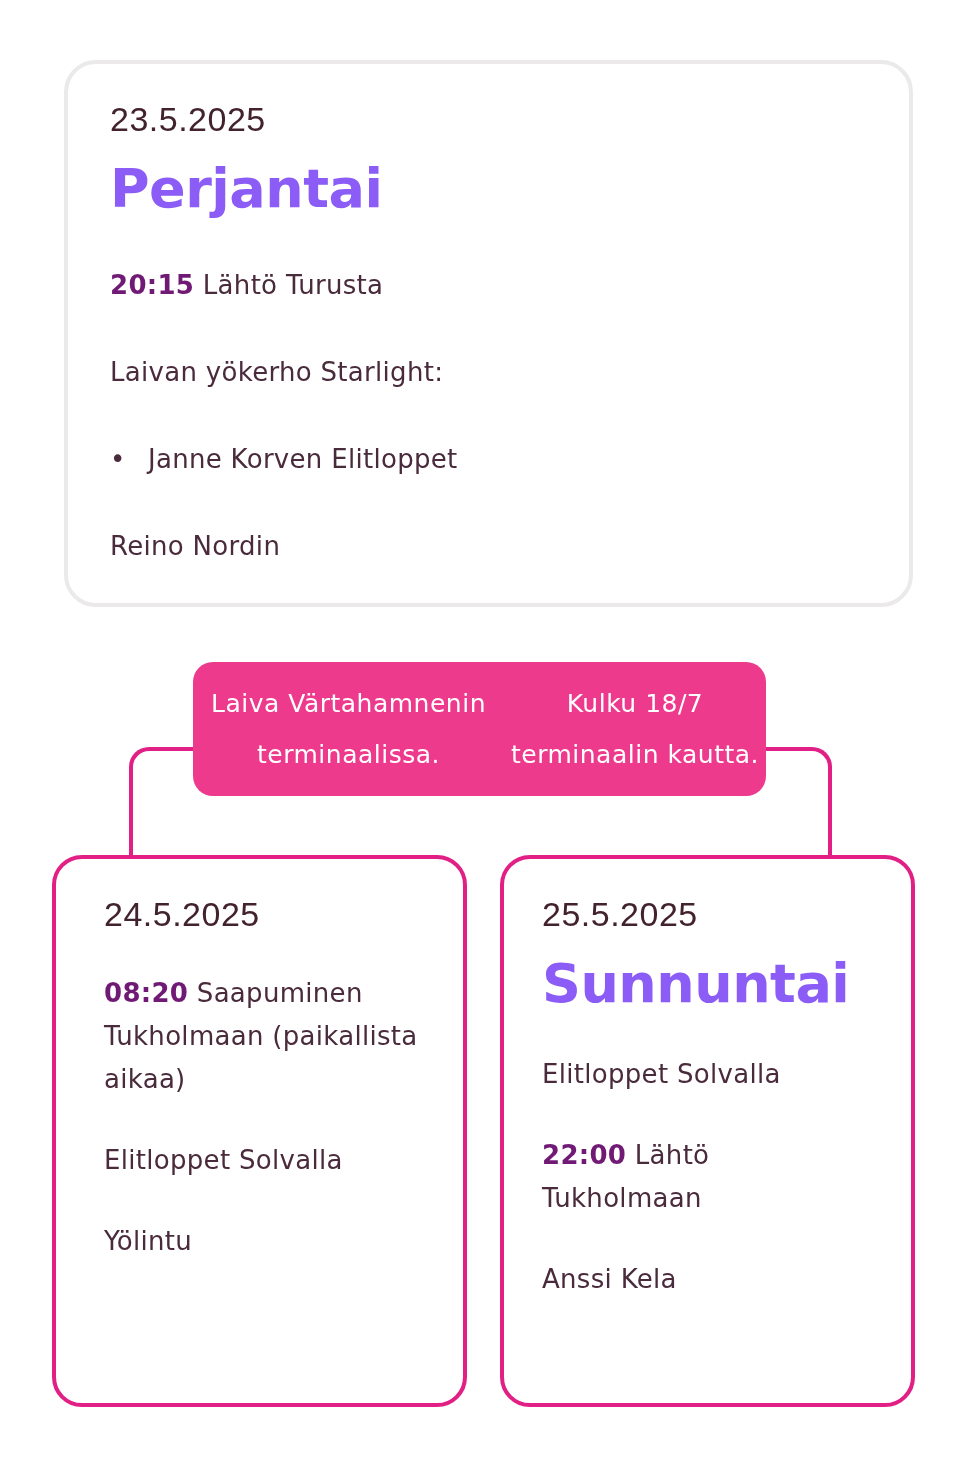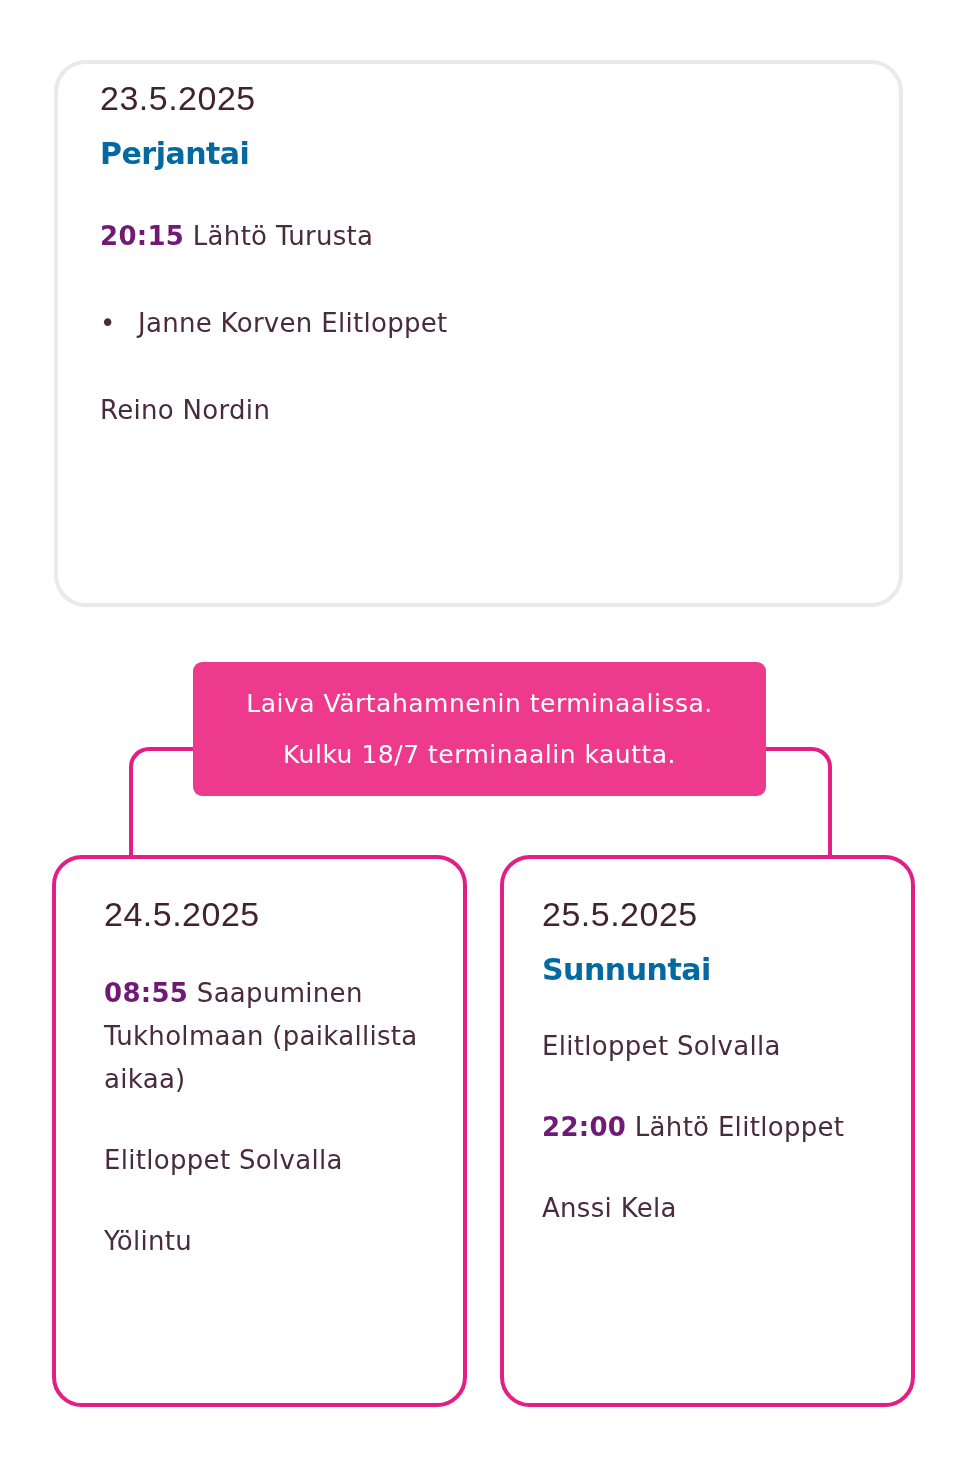--- a/index.html
+++ b/index.html
@@ -13,47 +13,47 @@
   }
 
   
   .card {
     position: absolute;
     background: #ffffff;
     box-sizing: border-box;
     border-radius: 30px;
   }
   .card-top {
-    left: 54px; top: 60px;
+    left: 64px; top: 60px;
     width: 849px; height: 547px;
     border: 4px solid #ebe9e9;
     border-radius: 32px;
-    padding: 15px 42px;
+    padding: 36px 42px;
   }
   .card-day {
     top: 855px;
     width: 415px; height: 552px;
     border: 4px solid #e11f85;
     padding: 36px 38px;
   }
   .card-left  { left: 52px; padding-left: 48px; }
   .card-right { left: 500px; }
 
   
   .date {
     font-family: "Liberation Sans", sans-serif;
     font-size: 34px;
     color: #43222f;
     letter-spacing: 0.5px;
   }
   .day-heading {
     font-family: "DejaVu Sans", sans-serif;
     font-weight: 800;
-    font-size: 30px;
-    color: #0369a1;
+    font-size: 54px;
+    color: #8b5cf6;
     margin-top: 18px;
     letter-spacing: -0.5px;
   }
   .line {
     font-size: 26px;
     line-height: 43px;
     color: #4a2b3c;
     letter-spacing: 0.3px;
   }
   .card-top  .line { margin-top: 44px; }
@@ -67,24 +67,24 @@
     color: #4a2b3c;
   }
 
   
   .banner {
     position: absolute;
     left: 193px; top: 662px;
     width: 573px; height: 134px;
     box-sizing: border-box;
     background: #ee3a8c;
-    border-radius: 9px;
+    border-radius: 20px;
     z-index: 2;
     display: flex;
-    flex-direction: column;
+    flex-direction: row;
     justify-content: center;
     align-items: center;
     text-align: center;
   }
   .banner-line {
     color: #ffffff;
     font-size: 25px;
     line-height: 51px;
     letter-spacing: 0.5px;
   }
@@ -112,47 +112,48 @@
 <body>
 
 <div class="page">
 
   <div class="card card-top">
     <div class="date">23.5.2025</div>
     <div class="day-heading">Perjantai</div>
     <div class="line">
       <span class="time">20:15</span><span> Lähtö Turusta</span>
     </div>
+    <div class="line">Laivan yökerho Starlight:</div>
     <div class="line bullet-row">
       <span class="bullet-glyph">•</span>
       <span>Janne Korven Elitloppet</span>
     </div>
     <div class="line">Reino Nordin</div>
   </div>
 
   <div class="connector connector-left"></div>
   <div class="connector connector-right"></div>
 
   <div class="banner">
     <div class="banner-line">Laiva Värtahamnenin terminaalissa.</div>
     <div class="banner-line">Kulku 18/7 terminaalin kautta.</div>
   </div>
 
   <div class="card card-day card-left">
     <div class="date">24.5.2025</div>
     <div class="line">
-      <span class="time">08:55</span><span> Saapuminen Tukholmaan (paikallista aikaa)</span>
+      <span class="time">08:20</span><span> Saapuminen Tukholmaan (paikallista aikaa)</span>
     </div>
     <div class="line">Elitloppet Solvalla</div>
     <div class="line">Yölintu</div>
   </div>
 
   <div class="card card-day card-right">
     <div class="date">25.5.2025</div>
     <div class="day-heading">Sunnuntai</div>
     <div class="line">Elitloppet Solvalla</div>
     <div class="line">
-      <span class="time">22:00</span><span> Lähtö Elitloppet</span>
+      <span class="time">22:00</span><span> Lähtö Tukholmaan</span>
     </div>
     <div class="line">Anssi Kela</div>
   </div>
 
 </div>
 
 </body></html>

